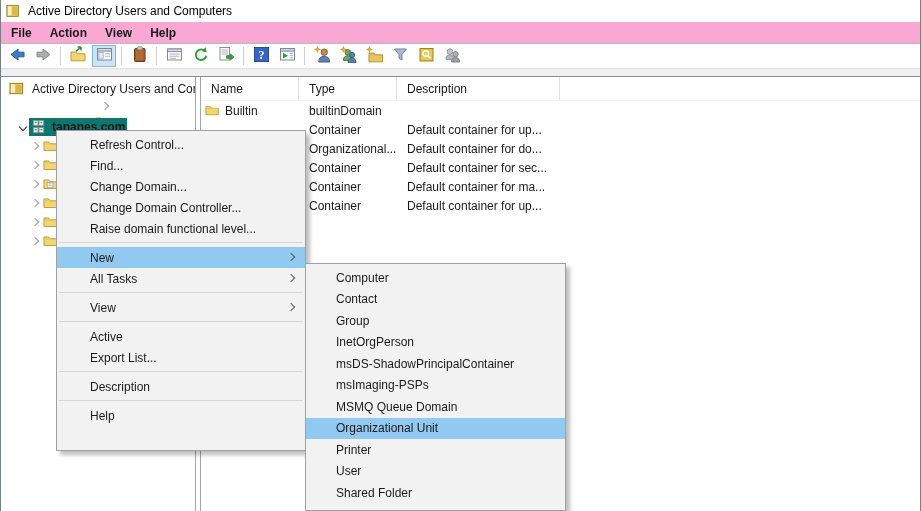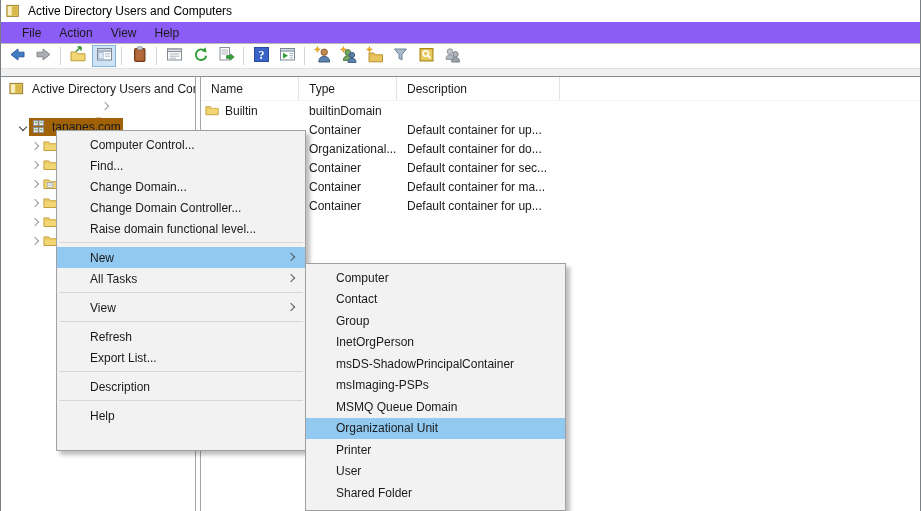--- a/index.html
+++ b/index.html
@@ -6,41 +6,41 @@
   .window{
     position:relative;width:921px;height:511px;overflow:hidden;
     font-family:"Liberation Sans","DejaVu Sans",sans-serif;font-size:12px;color:#1a1a1a;
     background:#fff;border-left:1px solid #7a7f86;border-right:1px solid #7a7f86;box-sizing:border-box;
   }
   
   .titlebar{height:22px;display:flex;align-items:center;background:#fff;padding-left:5px;}
   .titlebar .app-icon{width:15px;height:15px;margin-right:7px;flex:0 0 auto;}
   .titlebar .title{font-size:12px;color:#000;white-space:nowrap;}
   
-  .menubar{height:21px;display:flex;align-items:center;background:#8b5cf6;border-bottom:1px solid #b9b9b9;padding-left:12px;}
+  .menubar{height:21px;display:flex;align-items:center;background:#f9a8d4;border-bottom:1px solid #b9b9b9;padding-left:1px;font-weight:bold;}
   .menubar .menu-item{padding:2px 9px;cursor:default;}
   
   .toolbar{height:24px;display:flex;align-items:center;background:#fff;border-bottom:1px solid #e2e2e2;padding-left:3px;}
   .tb-btn{width:24px;height:22px;display:flex;align-items:center;justify-content:center;background:transparent;border:1px solid transparent;padding:0;margin:0 1px;}
   .tb-btn.active{background:#cfe3f6;border:1px solid #84b4dd;}
   .tb-sep{width:1px;height:18px;background:#d2d2d2;margin:0 4px;}
   .tb-strip{height:7px;background:#f0f0f0;border-bottom:1px solid #868c95;}
   
   .content{display:flex;height:434px;background:#fff;}
   .tree-panel{width:194px;flex:0 0 auto;border-right:1px solid #a6a6a6;padding-top:2px;overflow:hidden;background:#fff;}
   .splitter{width:4px;flex:0 0 auto;background:#fff;}
   .list-panel{flex:1;border-left:1px solid #a6a6a6;overflow:hidden;background:#fff;}
   
   .tree-row{height:19px;display:flex;align-items:center;white-space:nowrap;}
   .tree-row .chev-box{width:16px;height:16px;flex:0 0 auto;display:flex;align-items:center;justify-content:center;}
   .chev{width:5px;height:5px;border-right:1.4px solid #9a9a9a;border-bottom:1.4px solid #9a9a9a;transform:rotate(-45deg);}
   .chev.expanded{border-color:#3c3c3c;transform:rotate(45deg);}
   .tree-row .ico{width:16px;height:16px;flex:0 0 auto;margin-right:5px;}
   .tree-row .lbl{padding:1px 2px;}
-  .tree-row .selwrap{display:flex;align-items:center;background:#a16207;padding:1px 2px 1px 2px;margin-left:-2px;}
+  .tree-row .selwrap{display:flex;align-items:center;background:#0f766e;padding:1px 2px 1px 2px;margin-left:-2px;font-weight:bold;}
   .tree-row .selwrap .ico{margin-right:5px;}
   
   .list-header{display:flex;height:23px;align-items:center;border-bottom:1px solid #f3f3f3;}
   .list-header .col{height:100%;display:flex;align-items:center;padding-left:10px;border-right:1px solid #e3e3e3;box-sizing:border-box;color:#1a1a1a;}
   .list-row{display:flex;height:19px;align-items:center;}
   .list-row .cell{height:100%;display:flex;align-items:center;padding-left:10px;box-sizing:border-box;white-space:nowrap;overflow:hidden;}
   .list-row .cell.name{padding-left:4px;}
   .list-row .cell .ico{width:15px;height:15px;margin-right:5px;flex:0 0 auto;}
   
   .ctx-menu{position:absolute;left:55px;top:130px;width:250px;height:321px;background:#f2f2f2;border:1px solid #a0a0a0;box-shadow:4px 4px 4px rgba(0,0,0,0.25);padding-top:3px;box-sizing:border-box;z-index:10;}
@@ -356,21 +356,21 @@
             </div>
             <div class="cell" style="width: 98px;">Container</div>
             <div class="cell" style="width: 163px;">Default container for up...</div>
           </div>
         </div>
     </div>
   </div>
 
   <div class="ctx-menu">
       <div class="menu-row">
-        <span>Computer Control...</span>
+        <span>Refresh Control...</span>
       </div>
       <div class="menu-row">
         <span>Find...</span>
       </div>
       <div class="menu-row">
         <span>Change Domain...</span>
       </div>
       <div class="menu-row">
         <span>Change Domain Controller...</span>
       </div>
@@ -386,21 +386,21 @@
         <span>All Tasks</span>
         <span class="arrow-chev"></span>
       </div>
       <div class="menu-sep"></div>
       <div class="menu-row">
         <span>View</span>
         <span class="arrow-chev"></span>
       </div>
       <div class="menu-sep"></div>
       <div class="menu-row">
-        <span>Refresh</span>
+        <span>Active</span>
       </div>
       <div class="menu-row">
         <span>Export List...</span>
       </div>
       <div class="menu-sep"></div>
       <div class="menu-row">
         <span>Description</span>
       </div>
       <div class="menu-sep"></div>
       <div class="menu-row">

